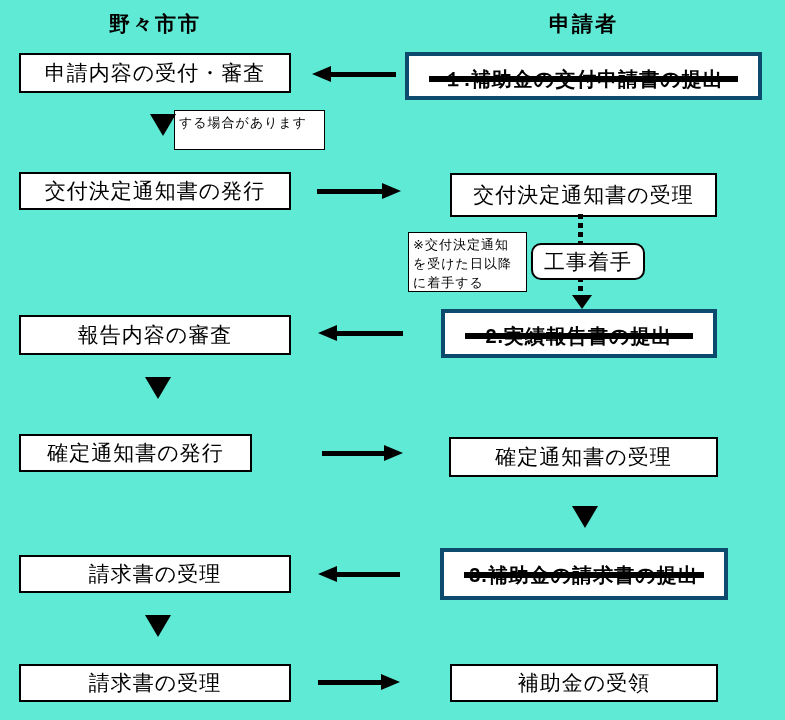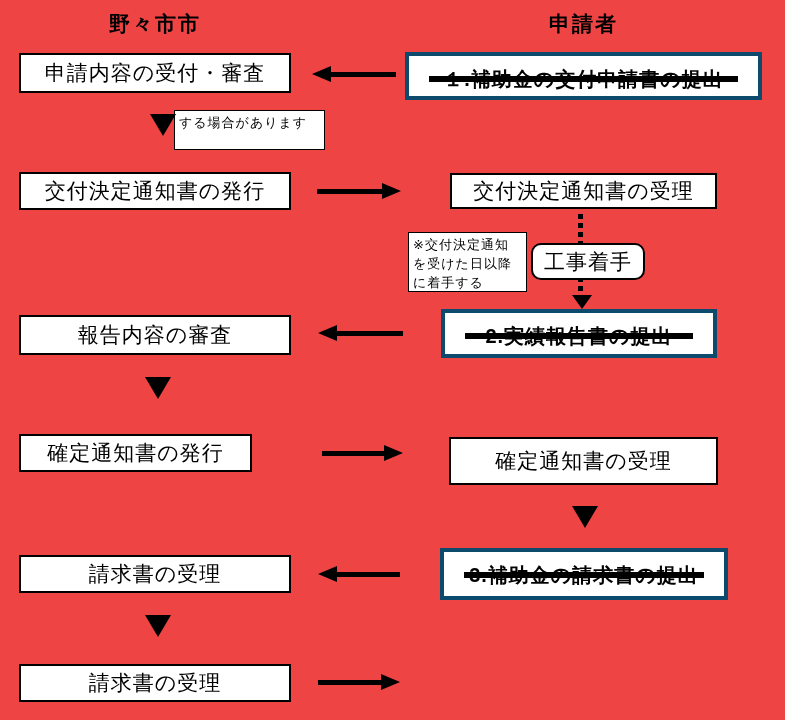--- a/index.html
+++ b/index.html
@@ -1,21 +1,21 @@
 <!DOCTYPE html>
 <html lang="ja"><head>
 <meta charset="utf-8">
 <style>
   html, body { margin: 0; padding: 0; background: #ffffff; }
   body { font-family: "Liberation Sans", "DejaVu Sans", sans-serif; color: #000; }
   #canvas {
     position: relative;
     width: 785px;
     height: 720px;
-    background: #ef4444;
+    background: #5eead4;
     overflow: hidden;
   }
   .col-header {
     position: absolute;
     font-size: 21px;
     font-weight: bold;
     text-align: center;
     letter-spacing: 2px;
   }
   .flow-box {
@@ -119,34 +119,35 @@
   <div class="flow-box" style="left:19px; top:172px; width:272px; height:38px;">交付決定通知書の発行</div>
   <div class="flow-box" style="left:19px; top:315px; width:272px; height:40px;">報告内容の審査</div>
   <div class="flow-box" style="left:19px; top:434px; width:233px; height:38px;">確定通知書の発行</div>
   <div class="flow-box" style="left:19px; top:555px; width:272px; height:38px;">請求書の受理</div>
   <div class="flow-box" style="left:19px; top:664px; width:272px; height:38px;">請求書の受理</div>
 
   <div class="emphasis-box" style="left:405px; top:52px; width:357px; height:46px;">
     <div class="inner">１.補助金の交付申請書の提出</div>
   </div>
 
-  <div class="flow-box" style="left:450px; top:173px; width:267px; height:36px;">交付決定通知書の受理</div>
+  <div class="flow-box" style="left:450px; top:173px; width:267px; height:44px;">交付決定通知書の受理</div>
 
   <div class="flow-box over-line" style="left:531px; top:243px; width:114px; height:37px;">工事着手</div>
 
   <div class="emphasis-box" style="left:441px; top:309px; width:276px; height:49px;">
     <div class="inner">2.実績報告書の提出</div>
   </div>
 
-  <div class="flow-box" style="left:449px; top:437px; width:269px; height:48px;">確定通知書の受理</div>
+  <div class="flow-box" style="left:449px; top:437px; width:269px; height:40px;">確定通知書の受理</div>
 
   <div class="emphasis-box" style="left:440px; top:548px; width:288px; height:52px;">
     <div class="inner">3.補助金の請求書の提出</div>
   </div>
 
+  <div class="flow-box" style="left:450px; top:664px; width:268px; height:38px;">補助金の受領</div>
 
   <div class="note-box" style="left:174px; top:110px; width:151px; height:40px;">
     <div>する場合があります</div>
   </div>
 
   <div class="note-box" style="left:408px; top:232px; width:119px; height:60px;">
     <div>※交付決定通知</div>
     <div>を受けた日以降</div>
     <div>に着手する</div>
   </div>

